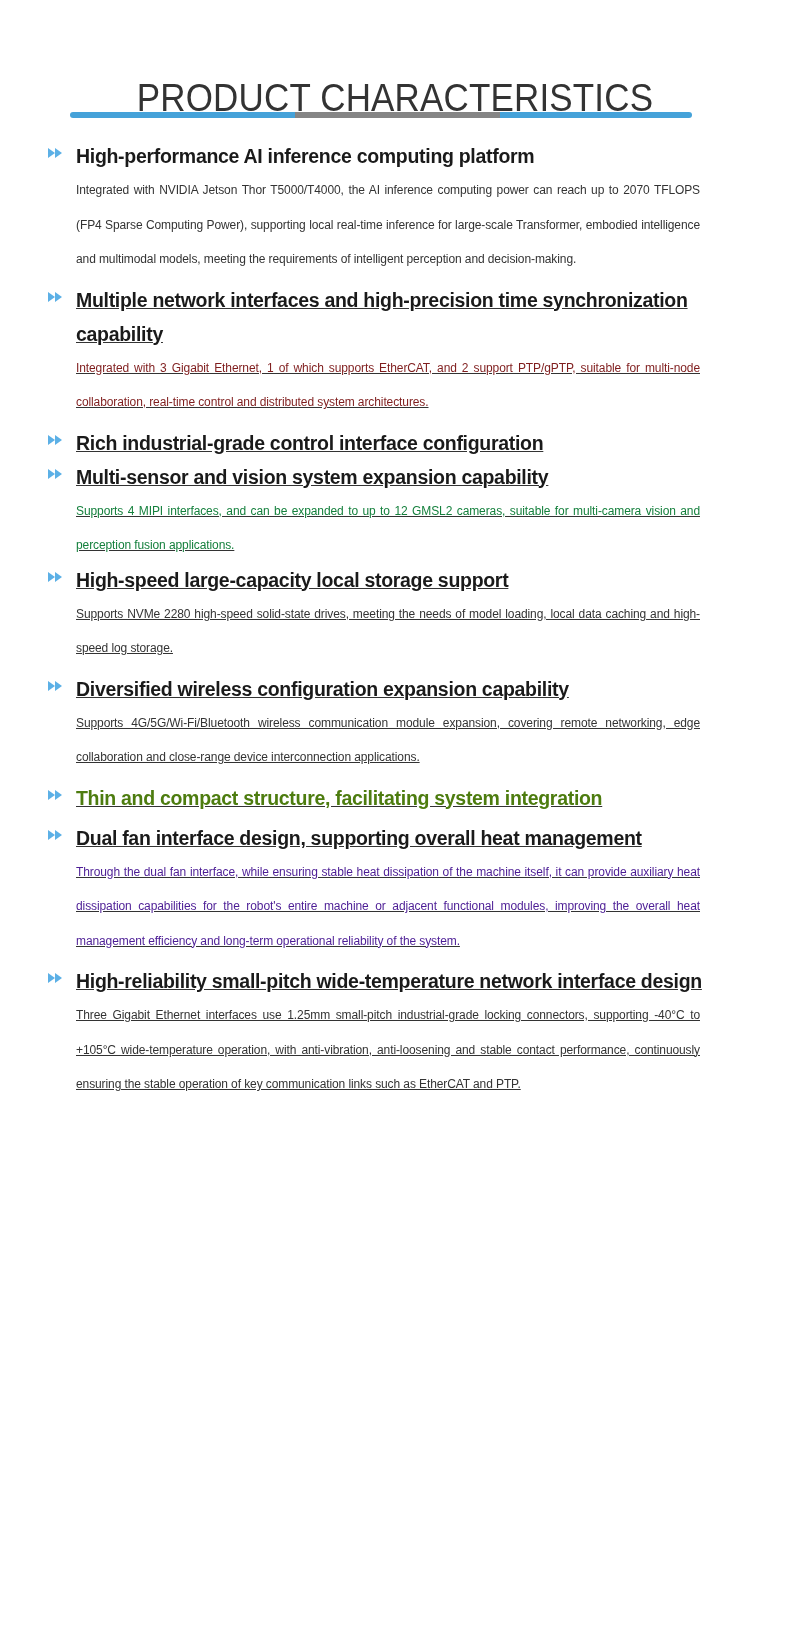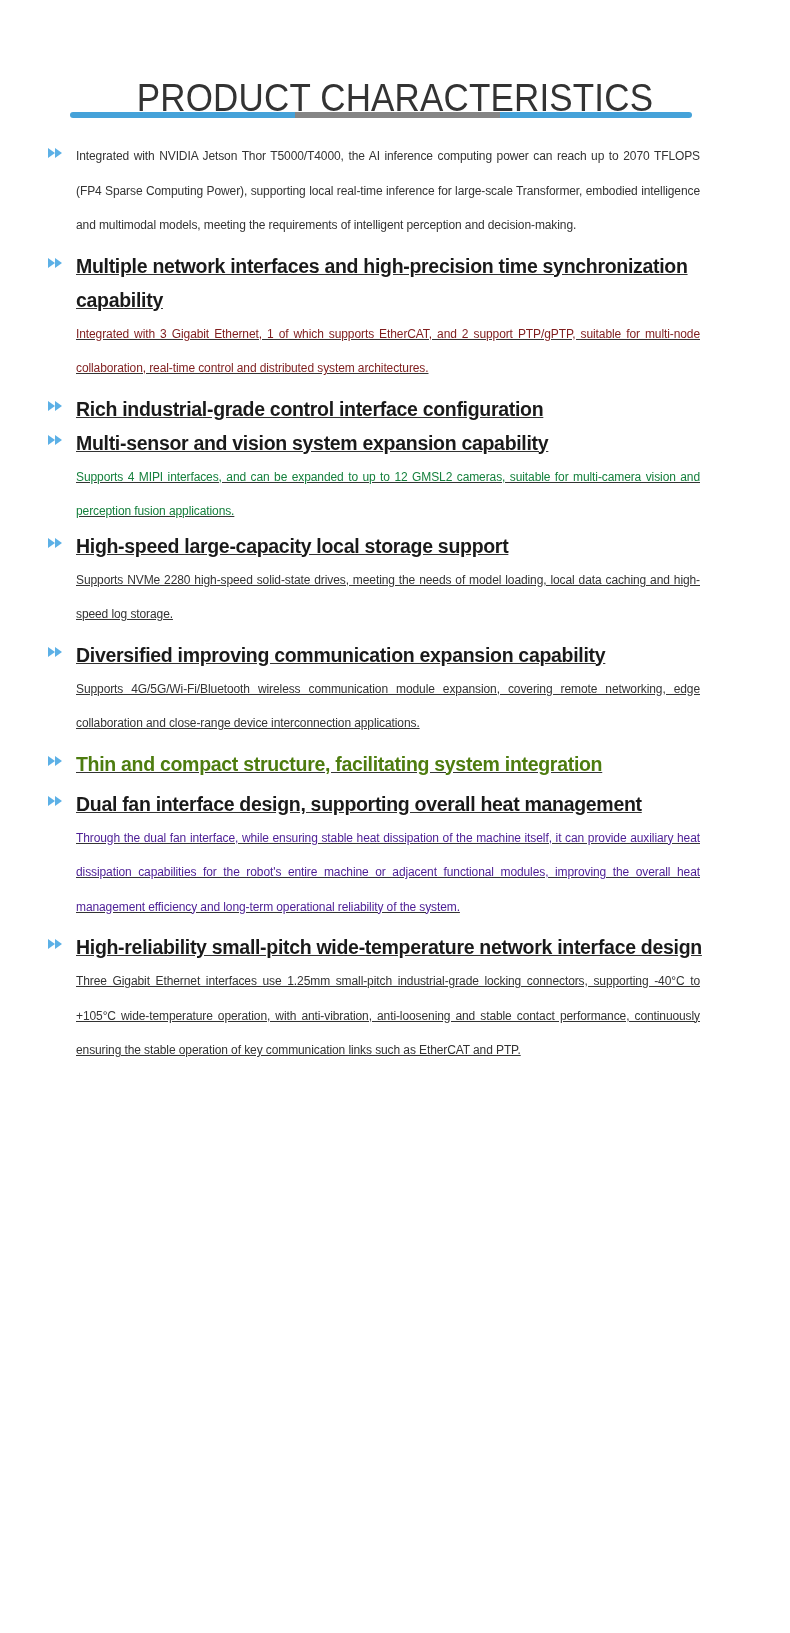--- a/index.html
+++ b/index.html
@@ -34,20 +34,21 @@
   <div class="seg seg-b" style="background: rgb(133, 133, 133);"></div>
   <div class="seg seg-c" style="background: rgb(69, 162, 217);"></div>
 </div>
 
 <div class="list">
   <div class="item">
     <svg class="arrow" viewBox="0 0 18 12" style="fill: rgb(92, 176, 230);">
         <polygon points="0,1 7,6 0,11"></polygon>
         <polygon points="7,1 14,6 7,11"></polygon>
       </svg>
+    <h3 style="color: rgb(26, 26, 26);">High-performance AI inference computing platform</h3>
     <p style="color: rgb(51, 51, 51);">Integrated with NVIDIA Jetson Thor T5000/T4000, the AI inference computing power can reach up to 2070 TFLOPS (FP4 Sparse Computing Power), supporting local real-time inference for large-scale Transformer, embodied intelligence and multimodal models, meeting the requirements of intelligent perception and decision-making.</p>
   </div>
   <div class="item">
     <svg class="arrow" viewBox="0 0 18 12" style="fill: rgb(92, 176, 230);">
         <polygon points="0,1 7,6 0,11"></polygon>
         <polygon points="7,1 14,6 7,11"></polygon>
       </svg>
     <h3 style="color: rgb(26, 26, 26);">Multiple network interfaces and high-precision time synchronization capability</h3>
     <p style="color: #7f1d1d;">Integrated with 3 Gigabit Ethernet, 1 of which supports EtherCAT, and 2 support PTP/gPTP, suitable for multi-node collaboration, real-time control and distributed system architectures.</p>
   </div>
@@ -72,21 +73,21 @@
         <polygon points="7,1 14,6 7,11"></polygon>
       </svg>
     <h3 style="color: rgb(26, 26, 26);">High-speed large-capacity local storage support</h3>
     <p style="color: rgb(51, 51, 51);">Supports NVMe 2280 high-speed solid-state drives, meeting the needs of model loading, local data caching and high-speed log storage.</p>
   </div>
   <div class="item">
     <svg class="arrow" viewBox="0 0 18 12" style="fill: rgb(92, 176, 230);">
         <polygon points="0,1 7,6 0,11"></polygon>
         <polygon points="7,1 14,6 7,11"></polygon>
       </svg>
-    <h3 style="color: rgb(26, 26, 26);">Diversified improving communication expansion capability</h3>
+    <h3 style="color: rgb(26, 26, 26);">Diversified wireless configuration expansion capability</h3>
     <p style="color: rgb(51, 51, 51);">Supports 4G/5G/Wi-Fi/Bluetooth wireless communication module expansion, covering remote networking, edge collaboration and close-range device interconnection applications.</p>
   </div>
   <div class="item">
     <svg class="arrow" viewBox="0 0 18 12" style="fill: rgb(92, 176, 230);">
         <polygon points="0,1 7,6 0,11"></polygon>
         <polygon points="7,1 14,6 7,11"></polygon>
       </svg>
     <h3 style="color: #4d7c0f;">Thin and compact structure, facilitating system integration</h3>
   </div>
   <div class="item">

